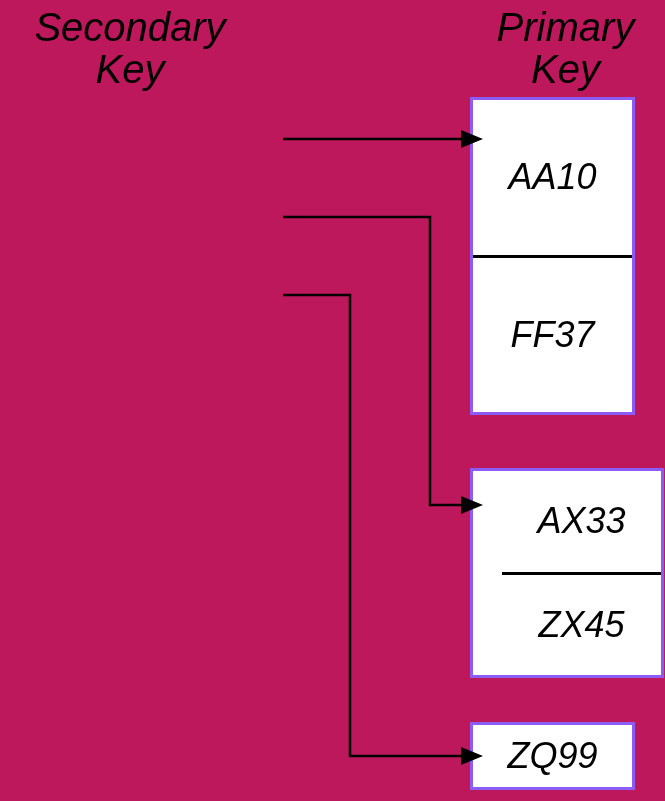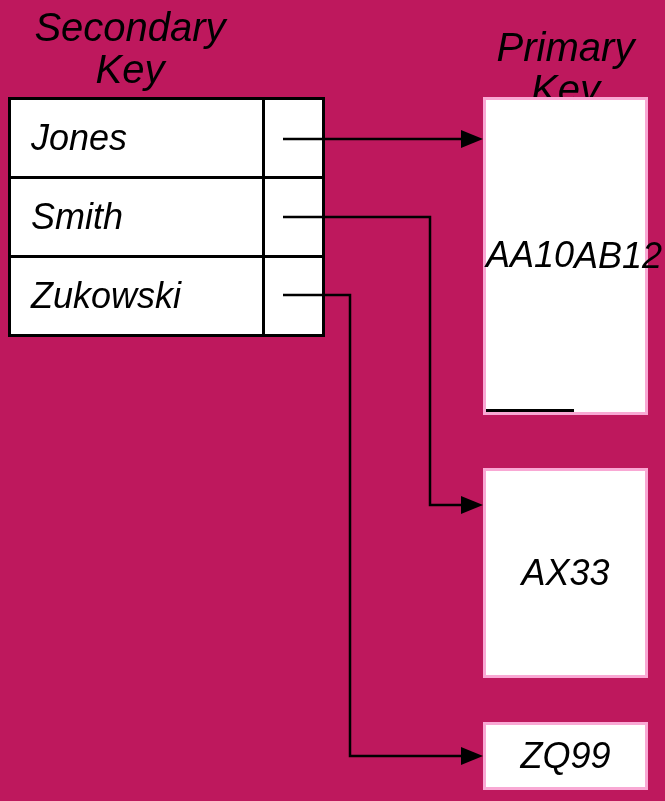--- a/index.html
+++ b/index.html
@@ -17,21 +17,21 @@
     font-style: italic;
   }
   .title {
     position: absolute;
     text-align: center;
     font-size: 40px;
     line-height: 42px;
     color: #000000;
   }
   .sec-title { left: 0px;  top: 6px;  width: 260px; }
-  .pri-title { left: 473px; top: 6px; width: 185px; margin-top: 20px; }
+  .pri-title { left: 473px; top: 6px; width: 185px; }
 
   .sec-table {
     position: absolute;
     left: 8px; top: 97px;
     width: 311px; height: 234px;
     border: 3px solid #000000;
     background: #ffffff;
     display: flex;
     flex-direction: column;
   }
@@ -47,29 +47,29 @@
     display: flex;
     align-items: center;
     padding-left: 20px;
     font-size: 36px;
     color: #000000;
   }
   .ptr-cell { flex: 1 1 auto; }
 
   .pk-group {
     position: absolute;
-    left: 483px;
+    left: 470px;
     width: 159px;
-    border: 3px solid #f9a8d4;
+    border: 3px solid #8b5cf6;
     background: #ffffff;
     display: flex;
-    flex-direction: row;
+    flex-direction: column;
   }
   .pk-g1 { top: 97px;  height: 312px; }
-  .pk-g2 { top: 468px; height: 204px; }
+  .pk-g2 { top: 468px; height: 204px; padding-left: 29px; }
   .pk-g3 { top: 722px; height: 62px;  }
   .pk-cell {
     flex: 1 1 0;
     border-bottom: 3px solid #000000;
     display: flex;
     align-items: center;
     justify-content: center;
     font-size: 36px;
     color: #000000;
   }
@@ -91,42 +91,29 @@
   <div class="title sec-title">
     <div>Secondary</div>
     <div>Key</div>
   </div>
 
   <div class="title pri-title">
     <div>Primary</div>
     <div>Key</div>
   </div>
 
-  <div class="sec-table">
-    <div class="sec-row">
-      <div class="name-cell">Jones</div>
-      <div class="ptr-cell"></div>
-    </div>
-    <div class="sec-row">
-      <div class="name-cell">Smith</div>
-      <div class="ptr-cell"></div>
-    </div>
-    <div class="sec-row">
-      <div class="name-cell">Zukowski</div>
-      <div class="ptr-cell"></div>
-    </div>
-  </div>
 
   <div class="pk-group pk-g1">
     <div class="pk-cell">AA10</div>
-    <div class="pk-cell">AB12</div>
+    <div class="pk-cell">FF37</div>
   </div>
 
   <div class="pk-group pk-g2">
     <div class="pk-cell">AX33</div>
+    <div class="pk-cell">ZX45</div>
   </div>
 
   <div class="pk-group pk-g3">
     <div class="pk-cell">ZQ99</div>
   </div>
 
   <svg class="connectors" viewBox="0 0 665 801" xmlns="http://www.w3.org/2000/svg">
 
     <g>
       <polyline points="283,139 461,139" fill="none" stroke="#000000" stroke-width="2.5"></polyline>

